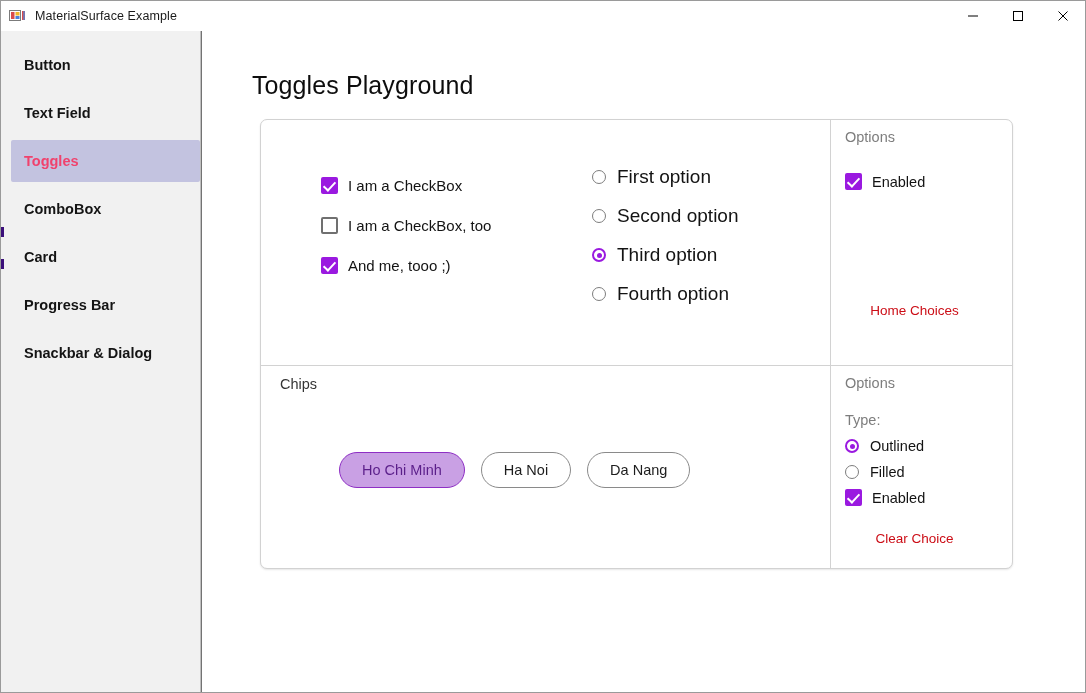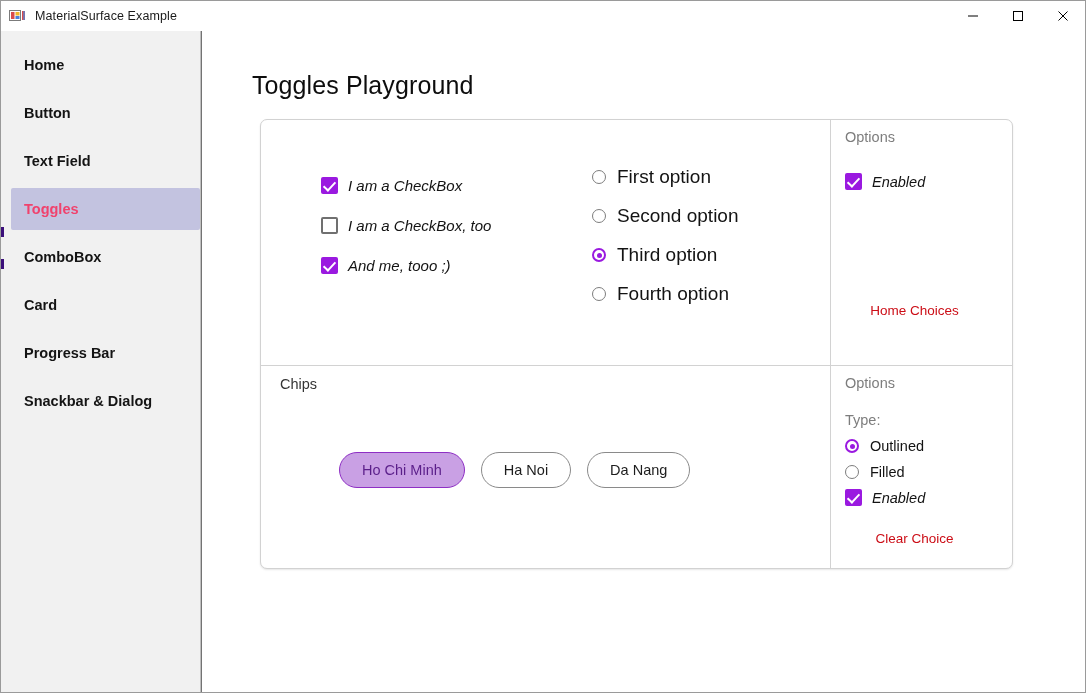--- a/index.html
+++ b/index.html
@@ -165,21 +165,20 @@
     width: 5px; height: 10px;
     border: solid #ffffff;
     border-width: 0 2px 2px 0;
     transform: rotate(43deg);
   }
   .check-label {
     margin-left: 10px;
     font-size: 15px;
     color: #131313;
     white-space: nowrap;
-    font-style: italic;
   }
 
   
   .radio-col {
     position: absolute;
     left: 331px; top: 46px;
   }
   .radio-row {
     display: flex;
     align-items: center;
@@ -310,23 +309,20 @@
           </svg>
       </div>
     </div>
   </div>
 
   <div class="sidebar">
     <div class="edge-tick" style="top:196px"></div>
     <div class="edge-tick" style="top:228px"></div>
     <div class="nav-list">
       <div class="nav-item">
-        <span>Home</span>
-      </div>
-      <div class="nav-item">
         <span>Button</span>
       </div>
       <div class="nav-item">
         <span>Text Field</span>
       </div>
       <div class="nav-item active">
         <span>Toggles</span>
       </div>
       <div class="nav-item">
         <span>ComboBox</span>

